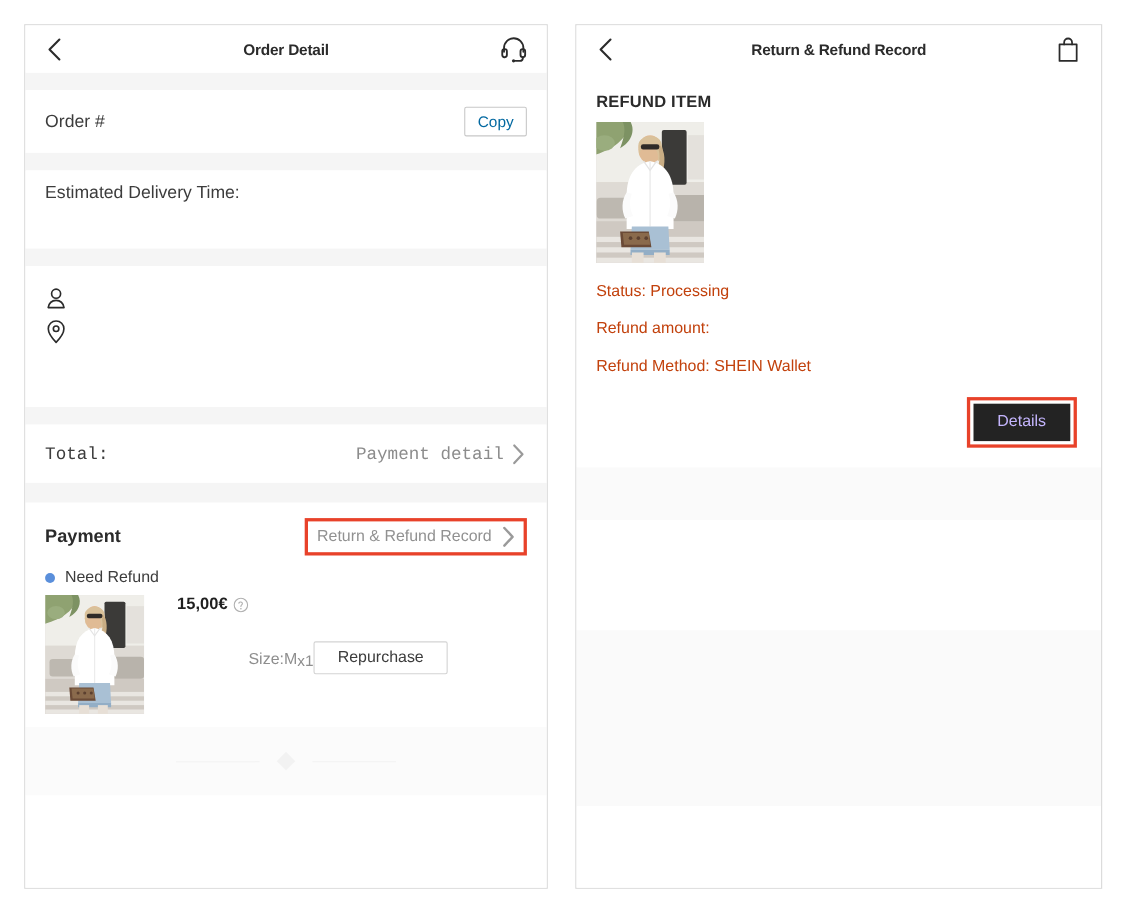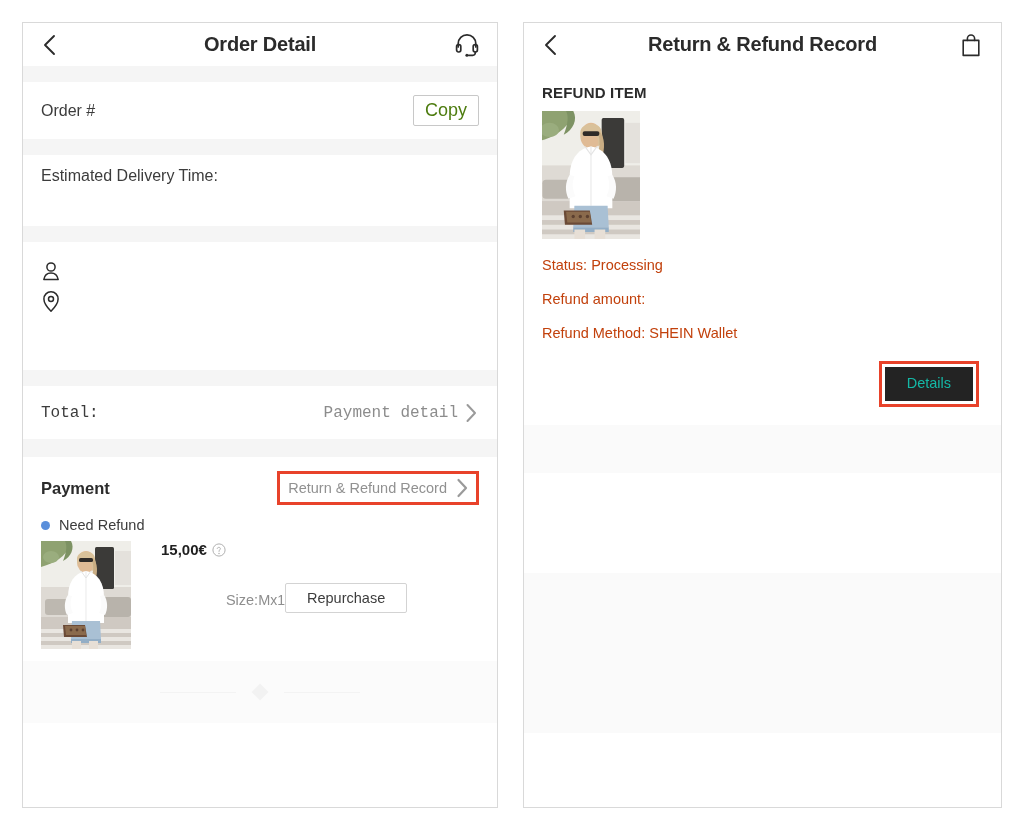--- a/index.html
+++ b/index.html
@@ -36,21 +36,21 @@
   
   .navbar {
     position: relative;
     height: 43px;
     background: #ffffff;
     display: flex;
     align-items: center;
     justify-content: center;
   }
   .nav-title {
-    font-size: 20px;
+    font-size: 14px;
     font-weight: bold;
     color: #2b2b2b;
     letter-spacing: -0.2px;
   }
   .nav-back {
     position: absolute;
     left: 14px;
     top: 50%;
     transform: translateY(-50%);
     width: 26px; height: 26px;
@@ -81,22 +81,22 @@
     box-sizing: border-box;
   }
   .row-label {
     font-size: 16px;
     color: #3c3c3c;
   }
 
   .copy-btn {
     border: 1px solid #c8c8c8;
     background: #fff;
-    color: #4d7c0f;
-    font-size: 18px;
+    color: #0369a1;
+    font-size: 14px;
     font-family: "Liberation Sans", sans-serif;
     padding: 4px 11px;
     border-radius: 2px;
     cursor: pointer;
     line-height: 1.2;
   }
 
   .addr-block {
     padding: 14px 18px 18px 18px;
   }
@@ -257,21 +257,21 @@
     padding: 20px 22px 18px 18px;
   }
   .details-outline {
     border: 3px solid #e8422a;
     padding: 3px;
     background: #ffffff;
     display: inline-block;
   }
   .details-btn {
     background: #232323;
-    color: #14b8a6;
+    color: #c4b5fd;
     font-size: 14.5px;
     font-family: "Liberation Sans", sans-serif;
     border: none;
     padding: 9px 22px;
     cursor: pointer;
     line-height: 1.1;
   }
   .tail-white { background: #ffffff; }
   .tail-gray  { background: #fafafa; }
 

